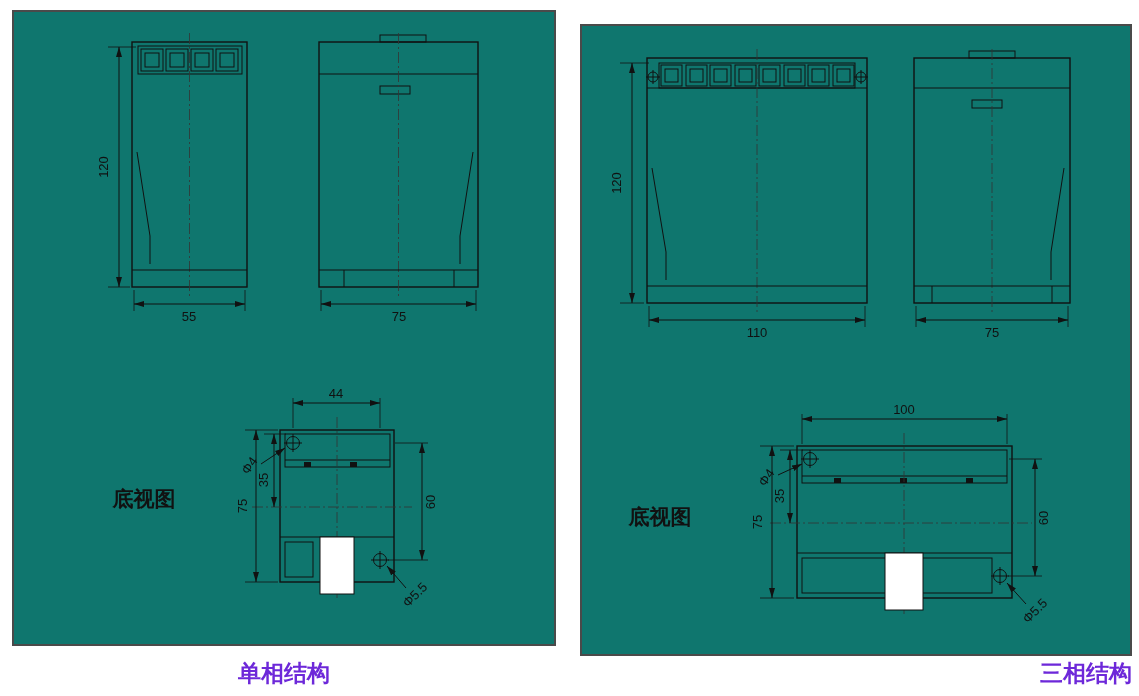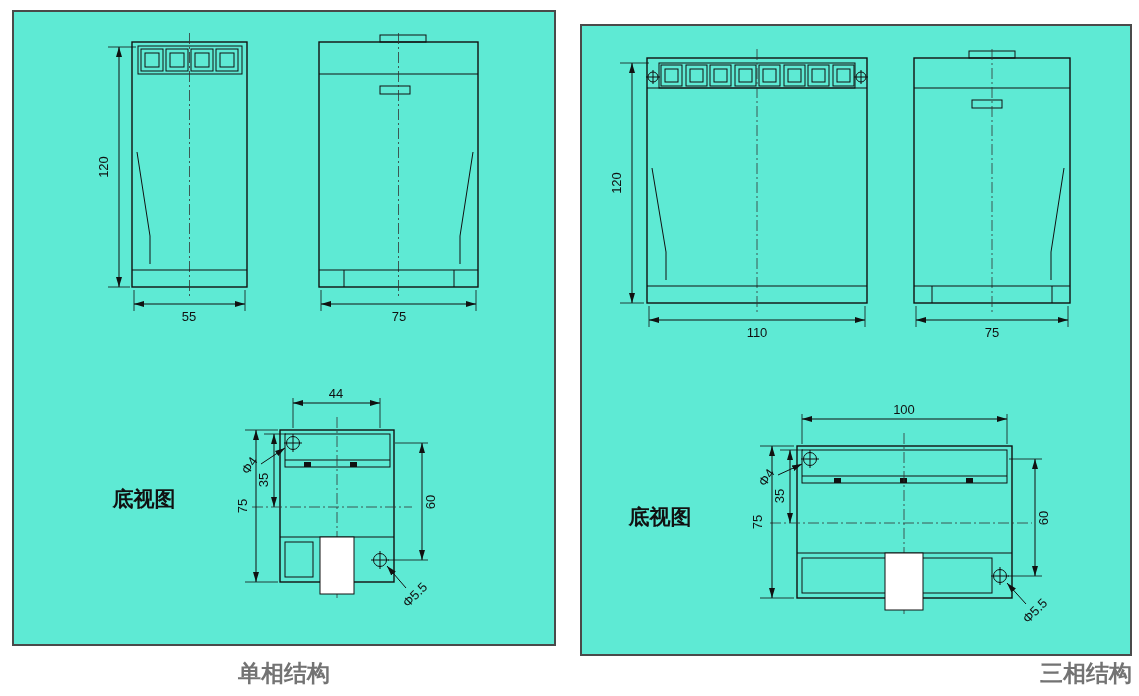--- a/index.html
+++ b/index.html
@@ -1,26 +1,26 @@
 <!DOCTYPE html>
 <html><head>
 <meta charset="utf-8">
 <style>
   * { margin:0; padding:0; box-sizing:border-box; }
   html,body { background:#ffffff; }
   body {
     width:1139px; height:696px; position:relative; overflow:hidden;
     font-family:"Liberation Sans", sans-serif;
   }
-  .panel { position:absolute; border:2px solid #4a4a4a; background:#5eead4; }
+  .panel { position:absolute; border:2px solid #4a4a4a; background:#0f766e; }
   #panel-single { left:12px;  top:10px; width:544px; height:636px; }
   #panel-three  { left:580px; top:24px;  width:552px; height:632px; }
   .caption {
     position:absolute; top:658px; text-align:center;
-    font-size:23px; font-weight:bold; color:#737373;
+    font-size:23px; font-weight:bold; color:#6d28d9;
   }
   #caption-single { left:12px;  width:544px; }
   #caption-three  { left:580px; width:552px;text-align:right; }
   svg { display:block; }
   svg text { font-family:"Liberation Sans", sans-serif; fill:#111; }
   .ol  { fill:none; stroke:#111; stroke-width:1.4; }   
   .tl  { fill:none; stroke:#111; stroke-width:1; }     
   .cl  { fill:none; stroke:#333; stroke-width:0.8; stroke-dasharray:11 3 2 3; } 
   .dim { stroke:#111; stroke-width:1; fill:none; }
   .ext { stroke:#111; stroke-width:0.8; fill:none; }

